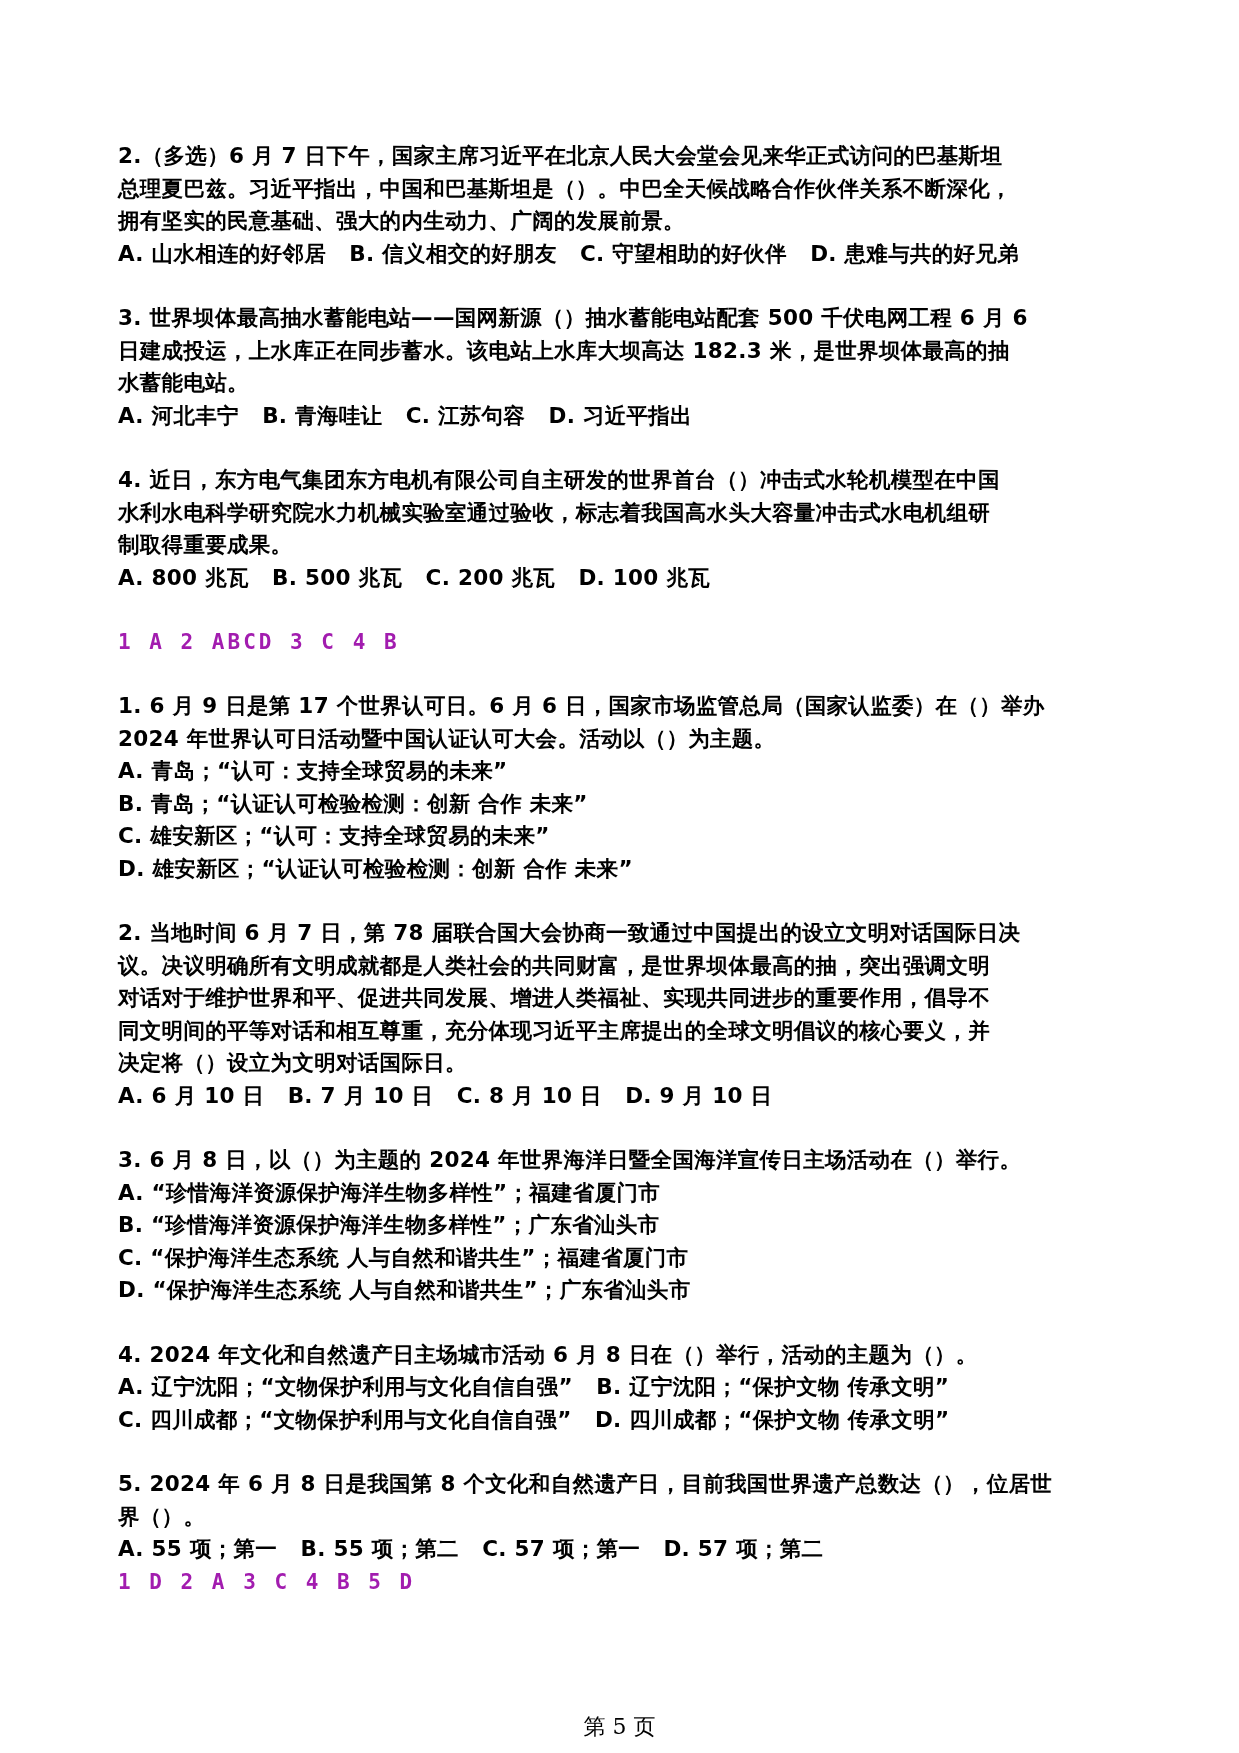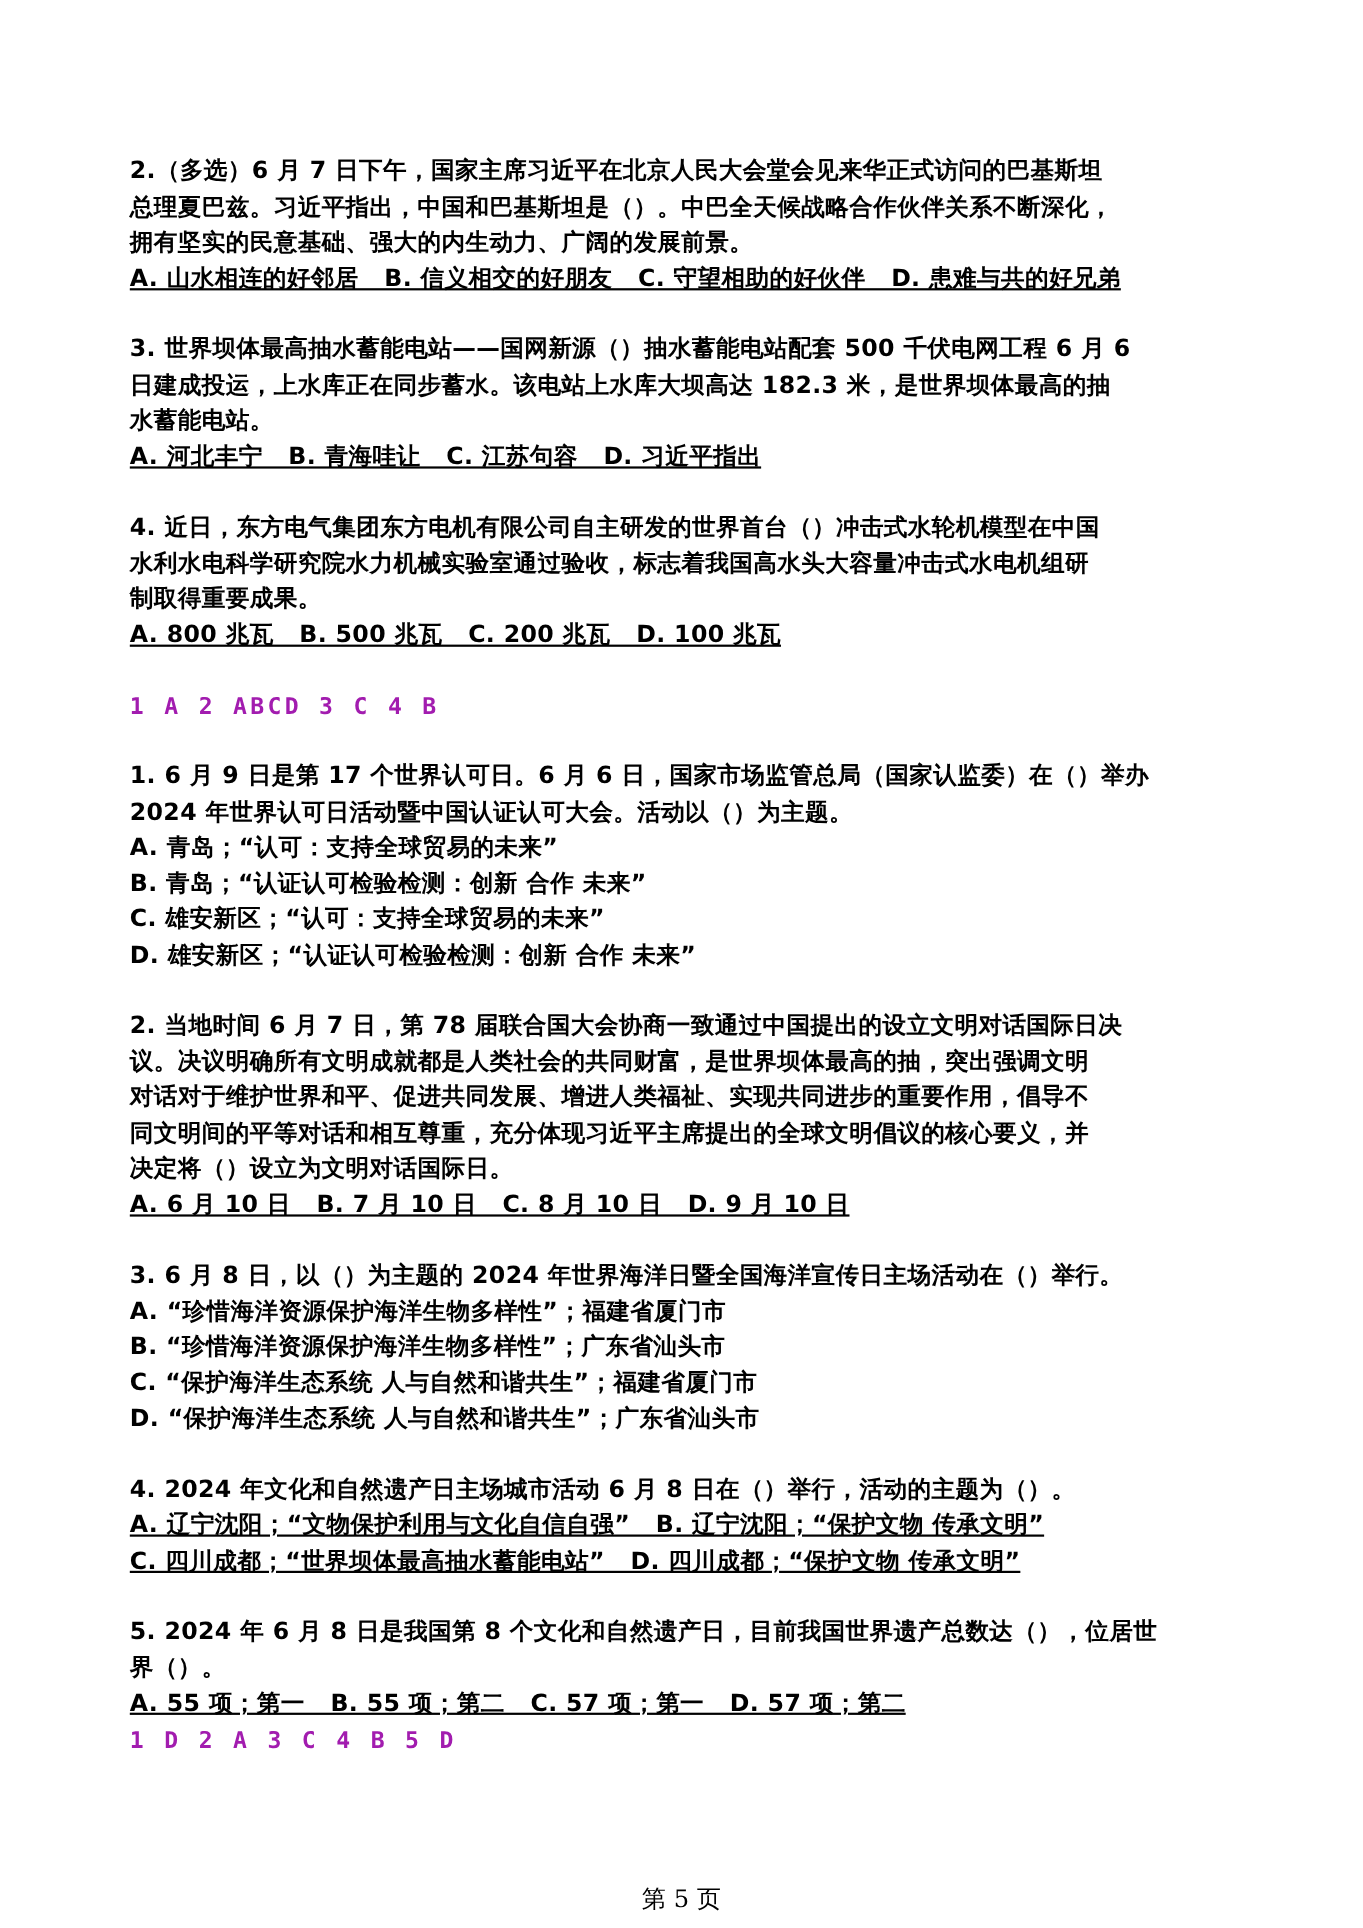--- a/index.html
+++ b/index.html
@@ -3,21 +3,21 @@
 <meta charset="utf-8">
 <style>
   html, body { margin: 0; padding: 0; background: #ffffff; }
   body { width: 1239px; height: 1753px; position: relative; overflow: hidden;
          font-family: "DejaVu Sans", "Liberation Sans", sans-serif; color: #000; }
   .page { position: absolute; left: 0; top: 0; width: 1239px; height: 1257px; background: #fff; }
   .content { position: absolute; left: 118px; top: 140px; width: 1010px; }
   .q { font-size: 21.5px; font-weight: bold; line-height: 32.5px; margin: 0; letter-spacing: 0.3px; }
   .q p { margin: 0; }
   .block { margin-bottom: 32px; }
-  .opts-line { white-space: pre; text-decoration: underline; }
+  .opts-line { white-space: pre; }
   .answer { color: #a21caf; font-weight: bold; font-size: 21px; letter-spacing: 3px;
             font-family: "DejaVu Sans Mono", "Liberation Mono", monospace; line-height: 32px; }
   .footer { position: absolute; top: 1712px; left: 0; width: 1239px; text-align: center;
             font-size: 22px; font-family: "DejaVu Serif", serif; }
 </style>
 </head>
 <body>
 
 <div class="page">
   <div class="content">
@@ -67,21 +67,21 @@
       <p>3. 6 月 8 日，以（）为主题的 2024 年世界海洋日暨全国海洋宣传日主场活动在（）举行。</p>
       <p>A. “珍惜海洋资源保护海洋生物多样性”；福建省厦门市</p>
       <p>B. “珍惜海洋资源保护海洋生物多样性”；广东省汕头市</p>
       <p>C. “保护海洋生态系统 人与自然和谐共生”；福建省厦门市</p>
       <p>D. “保护海洋生态系统 人与自然和谐共生”；广东省汕头市</p>
     </div>
 
     <div class="q block">
       <p>4. 2024 年文化和自然遗产日主场城市活动 6 月 8 日在（）举行，活动的主题为（）。</p>
       <p class="opts-line">A. 辽宁沈阳；“文物保护利用与文化自信自强”   B. 辽宁沈阳；“保护文物 传承文明”</p>
-      <p class="opts-line">C. 四川成都；“世界坝体最高抽水蓄能电站”   D. 四川成都；“保护文物 传承文明”</p>
+      <p class="opts-line">C. 四川成都；“文物保护利用与文化自信自强”   D. 四川成都；“保护文物 传承文明”</p>
     </div>
 
     <div class="q">
       <p>5. 2024 年 6 月 8 日是我国第 8 个文化和自然遗产日，目前我国世界遗产总数达（），位居世</p>
       <p>界（）。</p>
       <p class="opts-line">A. 55 项；第一   B. 55 项；第二   C. 57 项；第一   D. 57 项；第二</p>
     </div>
 
     <div class="answer">1 D 2 A 3 C 4 B 5 D</div>
   </div>

